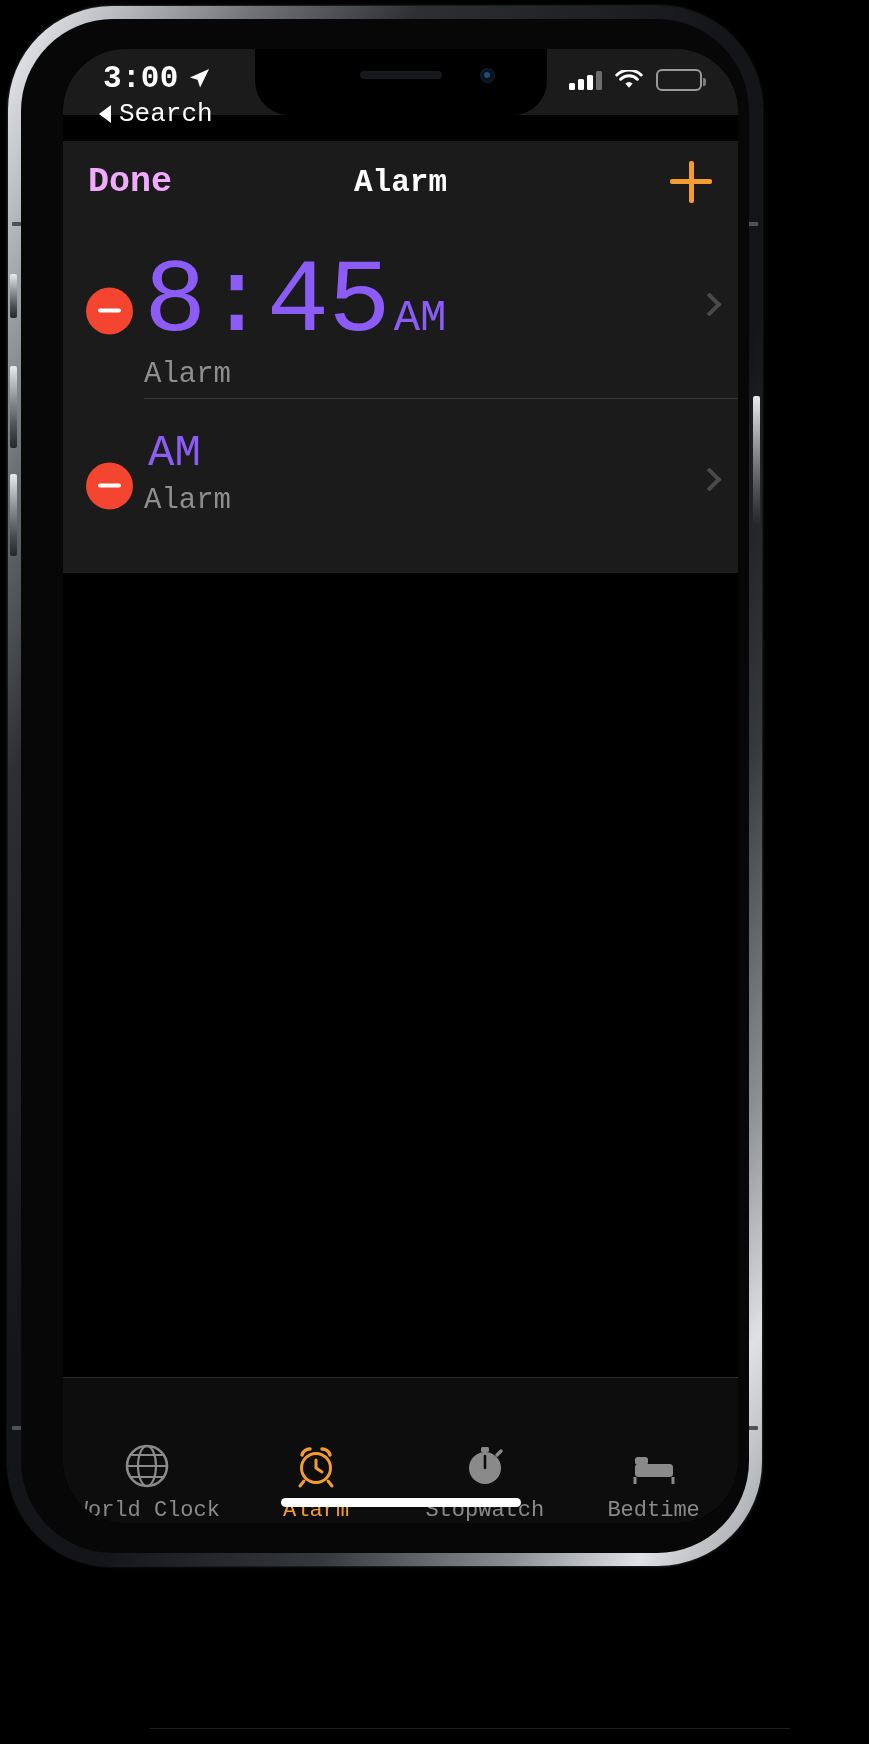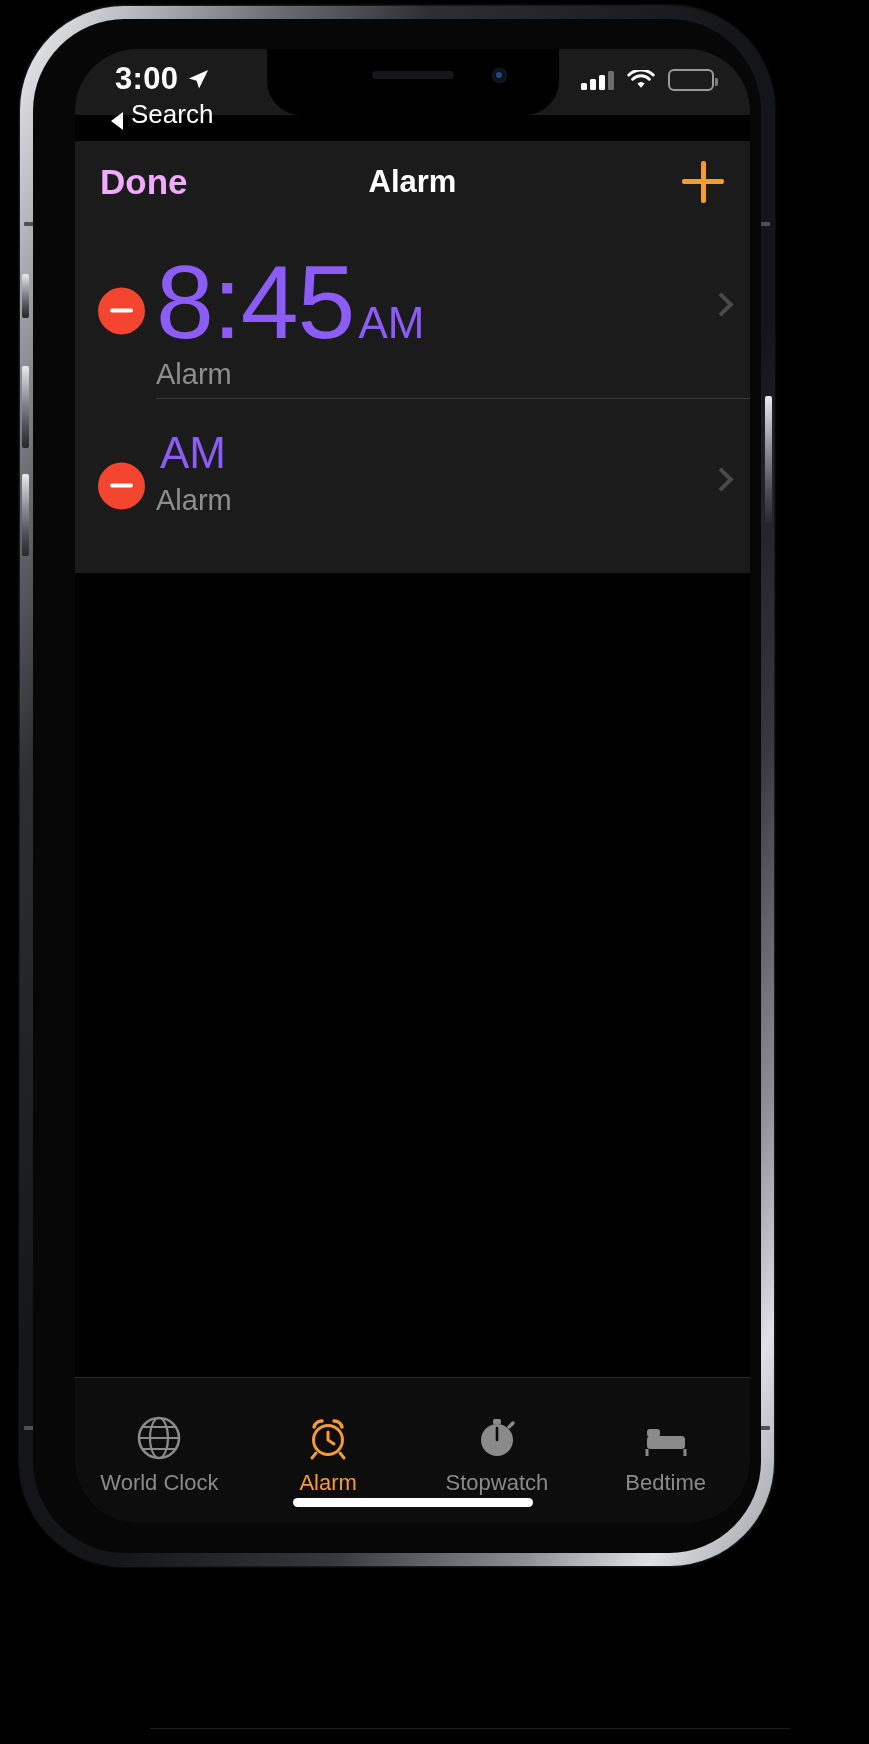--- a/index.html
+++ b/index.html
@@ -5,28 +5,29 @@
   * { margin:0; padding:0; box-sizing:border-box; }
   html,body{
     width:869px; height:1744px;
     background:#000;
     font-family:"Liberation Sans", sans-serif;
     overflow:hidden;
   }
 
   
   #device-frame{
-    position:absolute; left:20px; top:6px;
+    position:absolute; left:8px; top:6px;
     width:754px; height:1560px;
     border-radius:104px;
     background:
       linear-gradient(118deg,#f2f3f5 0%,#b9bcc1 7%,#6d7075 16%,#2d2f33 26%,
                       #141518 46%,#141518 58%,#35383c 72%,#8b8e93 84%,
                       #dfe1e4 92%,#9b9ea3 100%);
     box-shadow:0 0 3px rgba(255,255,255,.28);
+    font-family:Liberation Mono, monospace;
   }
   #device-inner-bezel{
     position:absolute; left:13px; top:13px;
     width:728px; height:1534px;
     border-radius:92px;
     background:#070708;
   }
   #screen{
     position:absolute; left:55px; top:43px;
     width:675px; height:1474px;
@@ -104,21 +105,21 @@
   }
   #battery::after{
     content:""; position:absolute; right:-6px; top:7px;
     width:3.5px; height:8px; border-radius:0 2px 2px 0; background:#7a7a7a;
   }
   #battery-fill{ height:100%; background:#fff; border-radius:3px; }
 
   
   #back-to-search{
     position:absolute; left:36px; top:50px;
-    display:flex; align-items:flex-end; gap:8px;
+    display:flex; align-items:center; gap:8px;
     z-index:31; cursor:pointer;
   }
   #back-caret{
     width:0;height:0;
     border-top:9px solid transparent; border-bottom:9px solid transparent;
     border-right:12px solid #fff;
   }
   #back-label{ color:#fff; font-size:26px; font-weight:400; }
 
   
@@ -195,21 +196,21 @@
   }
 
   
   #content-empty{ position:absolute; left:0; right:0; top:524px; bottom:146px; background:#000;}
 
   
   #tab-bar{
     position:absolute; left:0; right:0; bottom:0; height:146px;
     background:#0d0d0d;
     border-top:1px solid #2a2a2a;
-    display:flex; align-items:center; padding-top:8px;
+    display:flex; align-items:flex-end; padding-top:8px;
     z-index:20;
   }
   .tab-item{
     flex:1; display:flex; flex-direction:column; align-items:center; gap:7px;
     cursor:pointer;
   }
   .tab-icon{ width:50px; height:50px; display:flex; align-items:center; justify-content:center;}
   .tab-label{ font-size:22px; color:#8a8a8a; font-weight:400; }
   .tab-item.active .tab-label{ color:#f59c30; }
 

